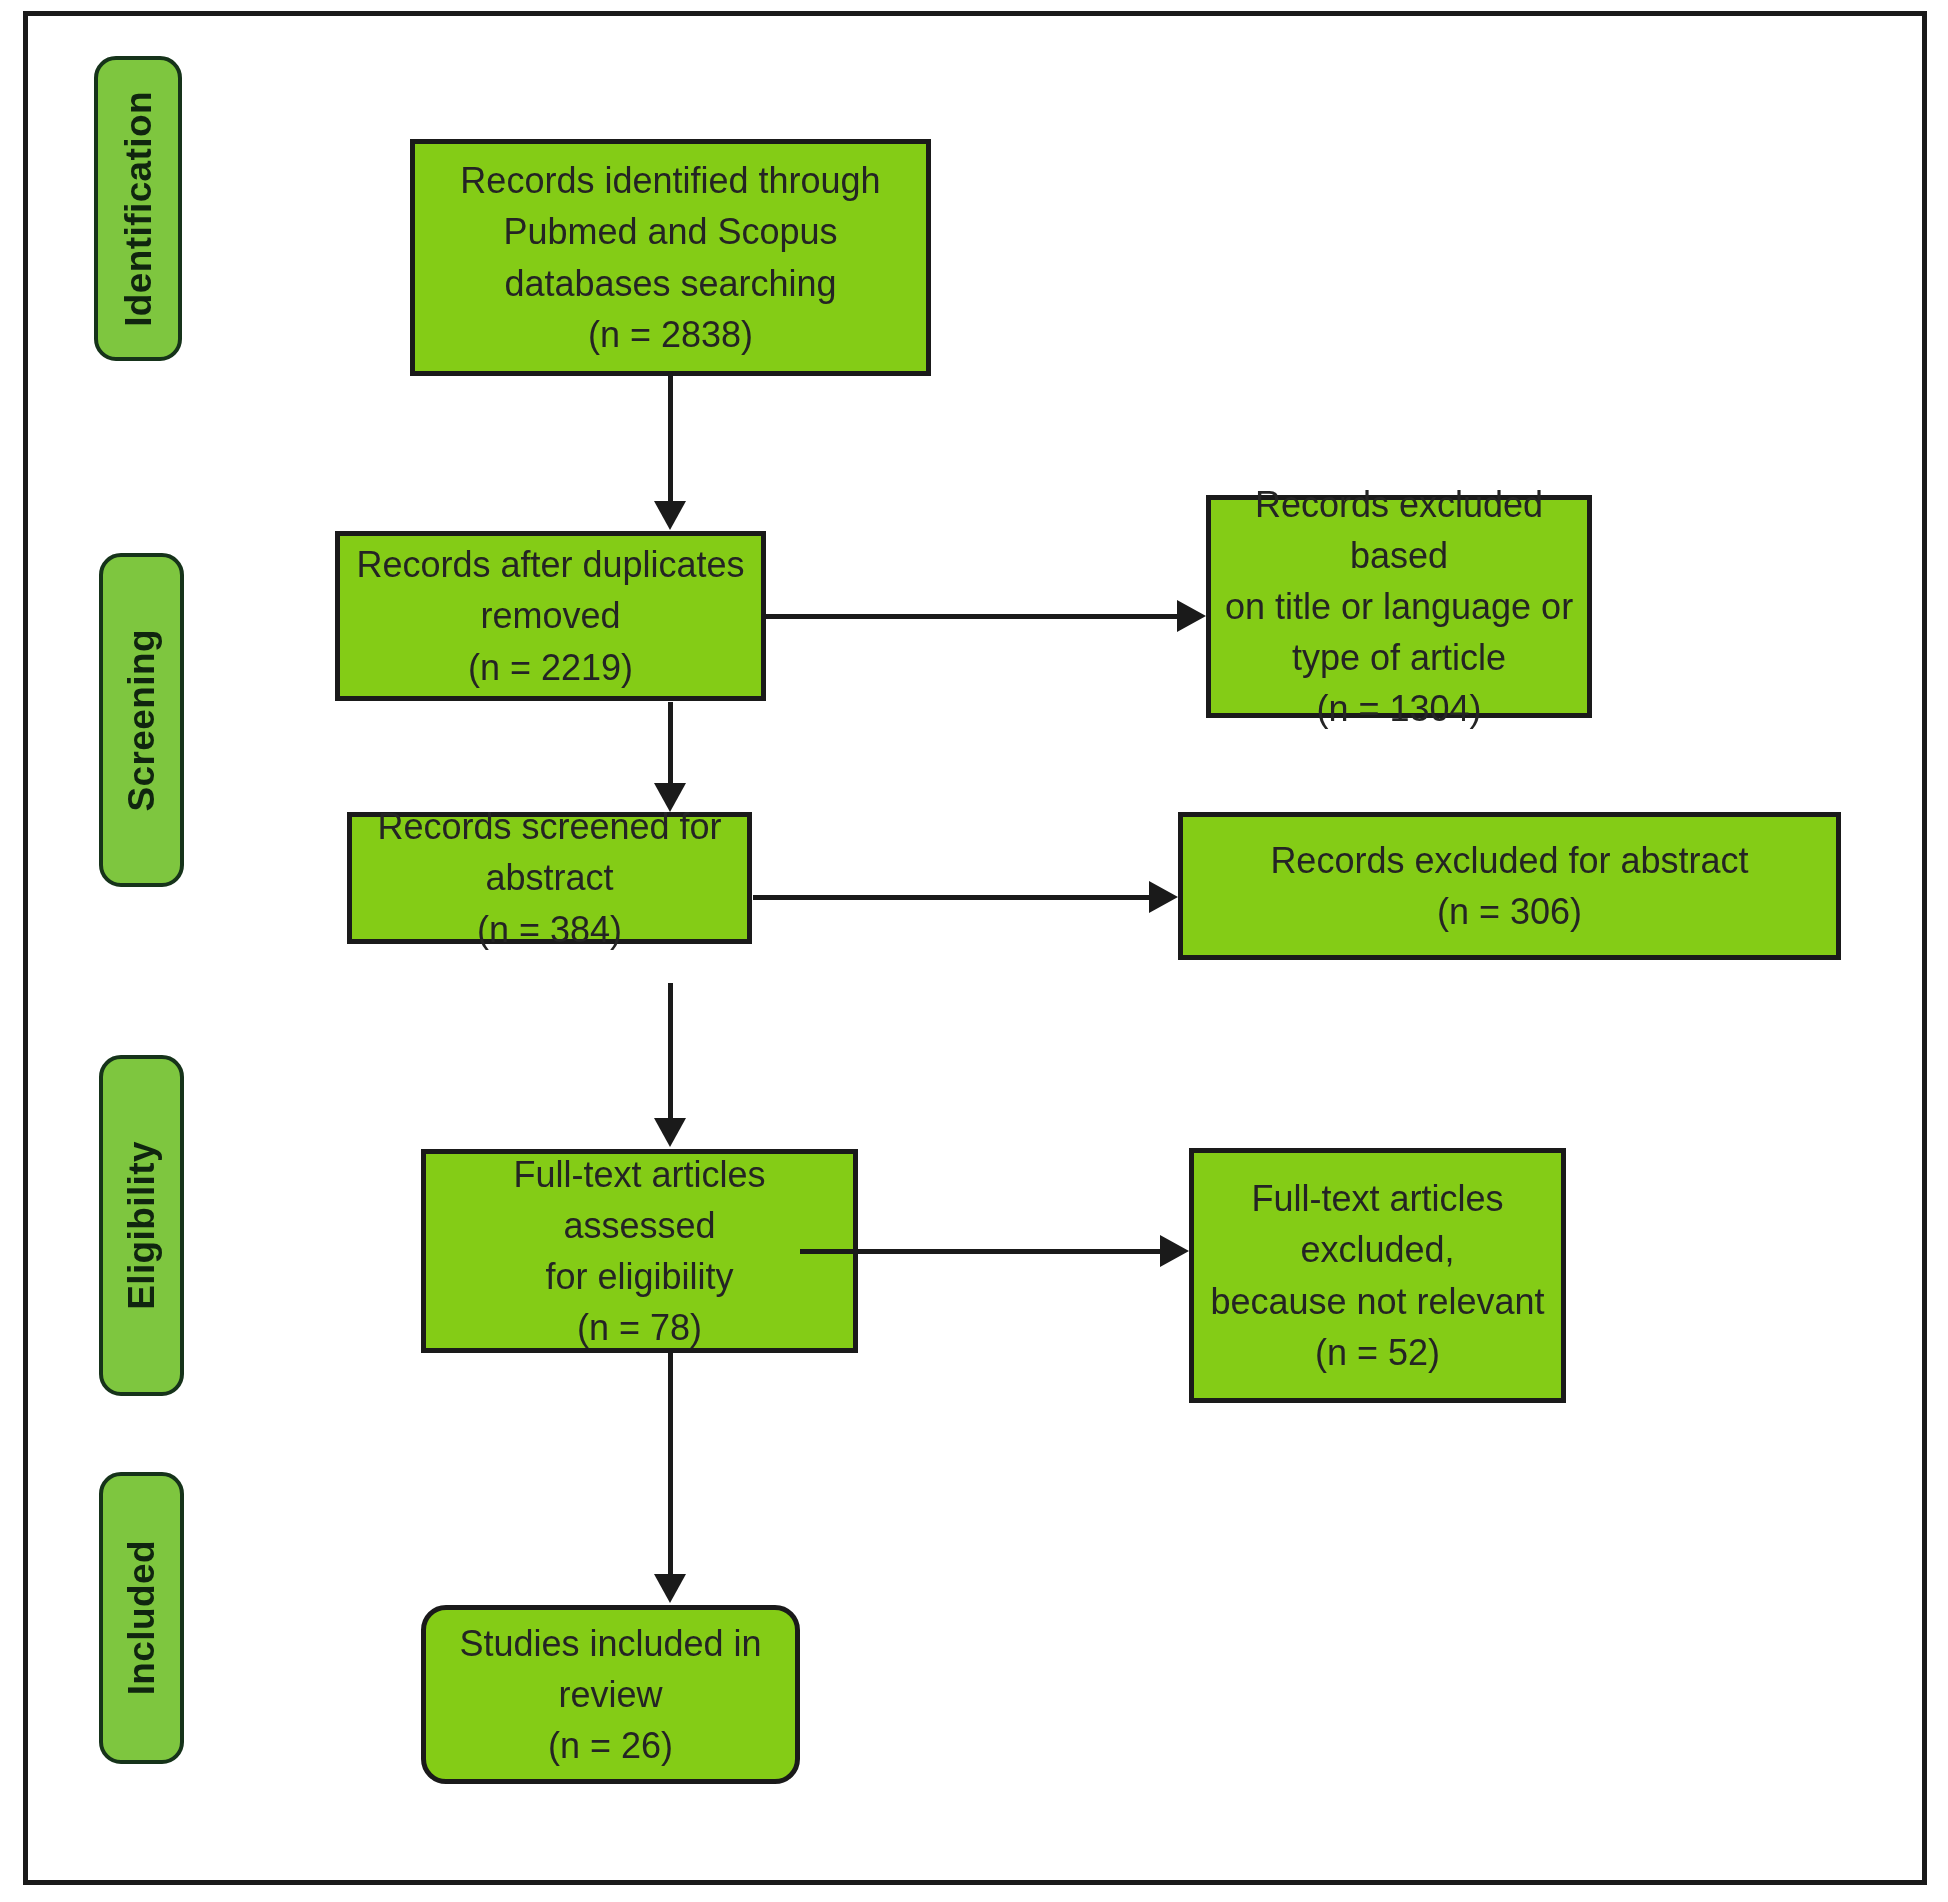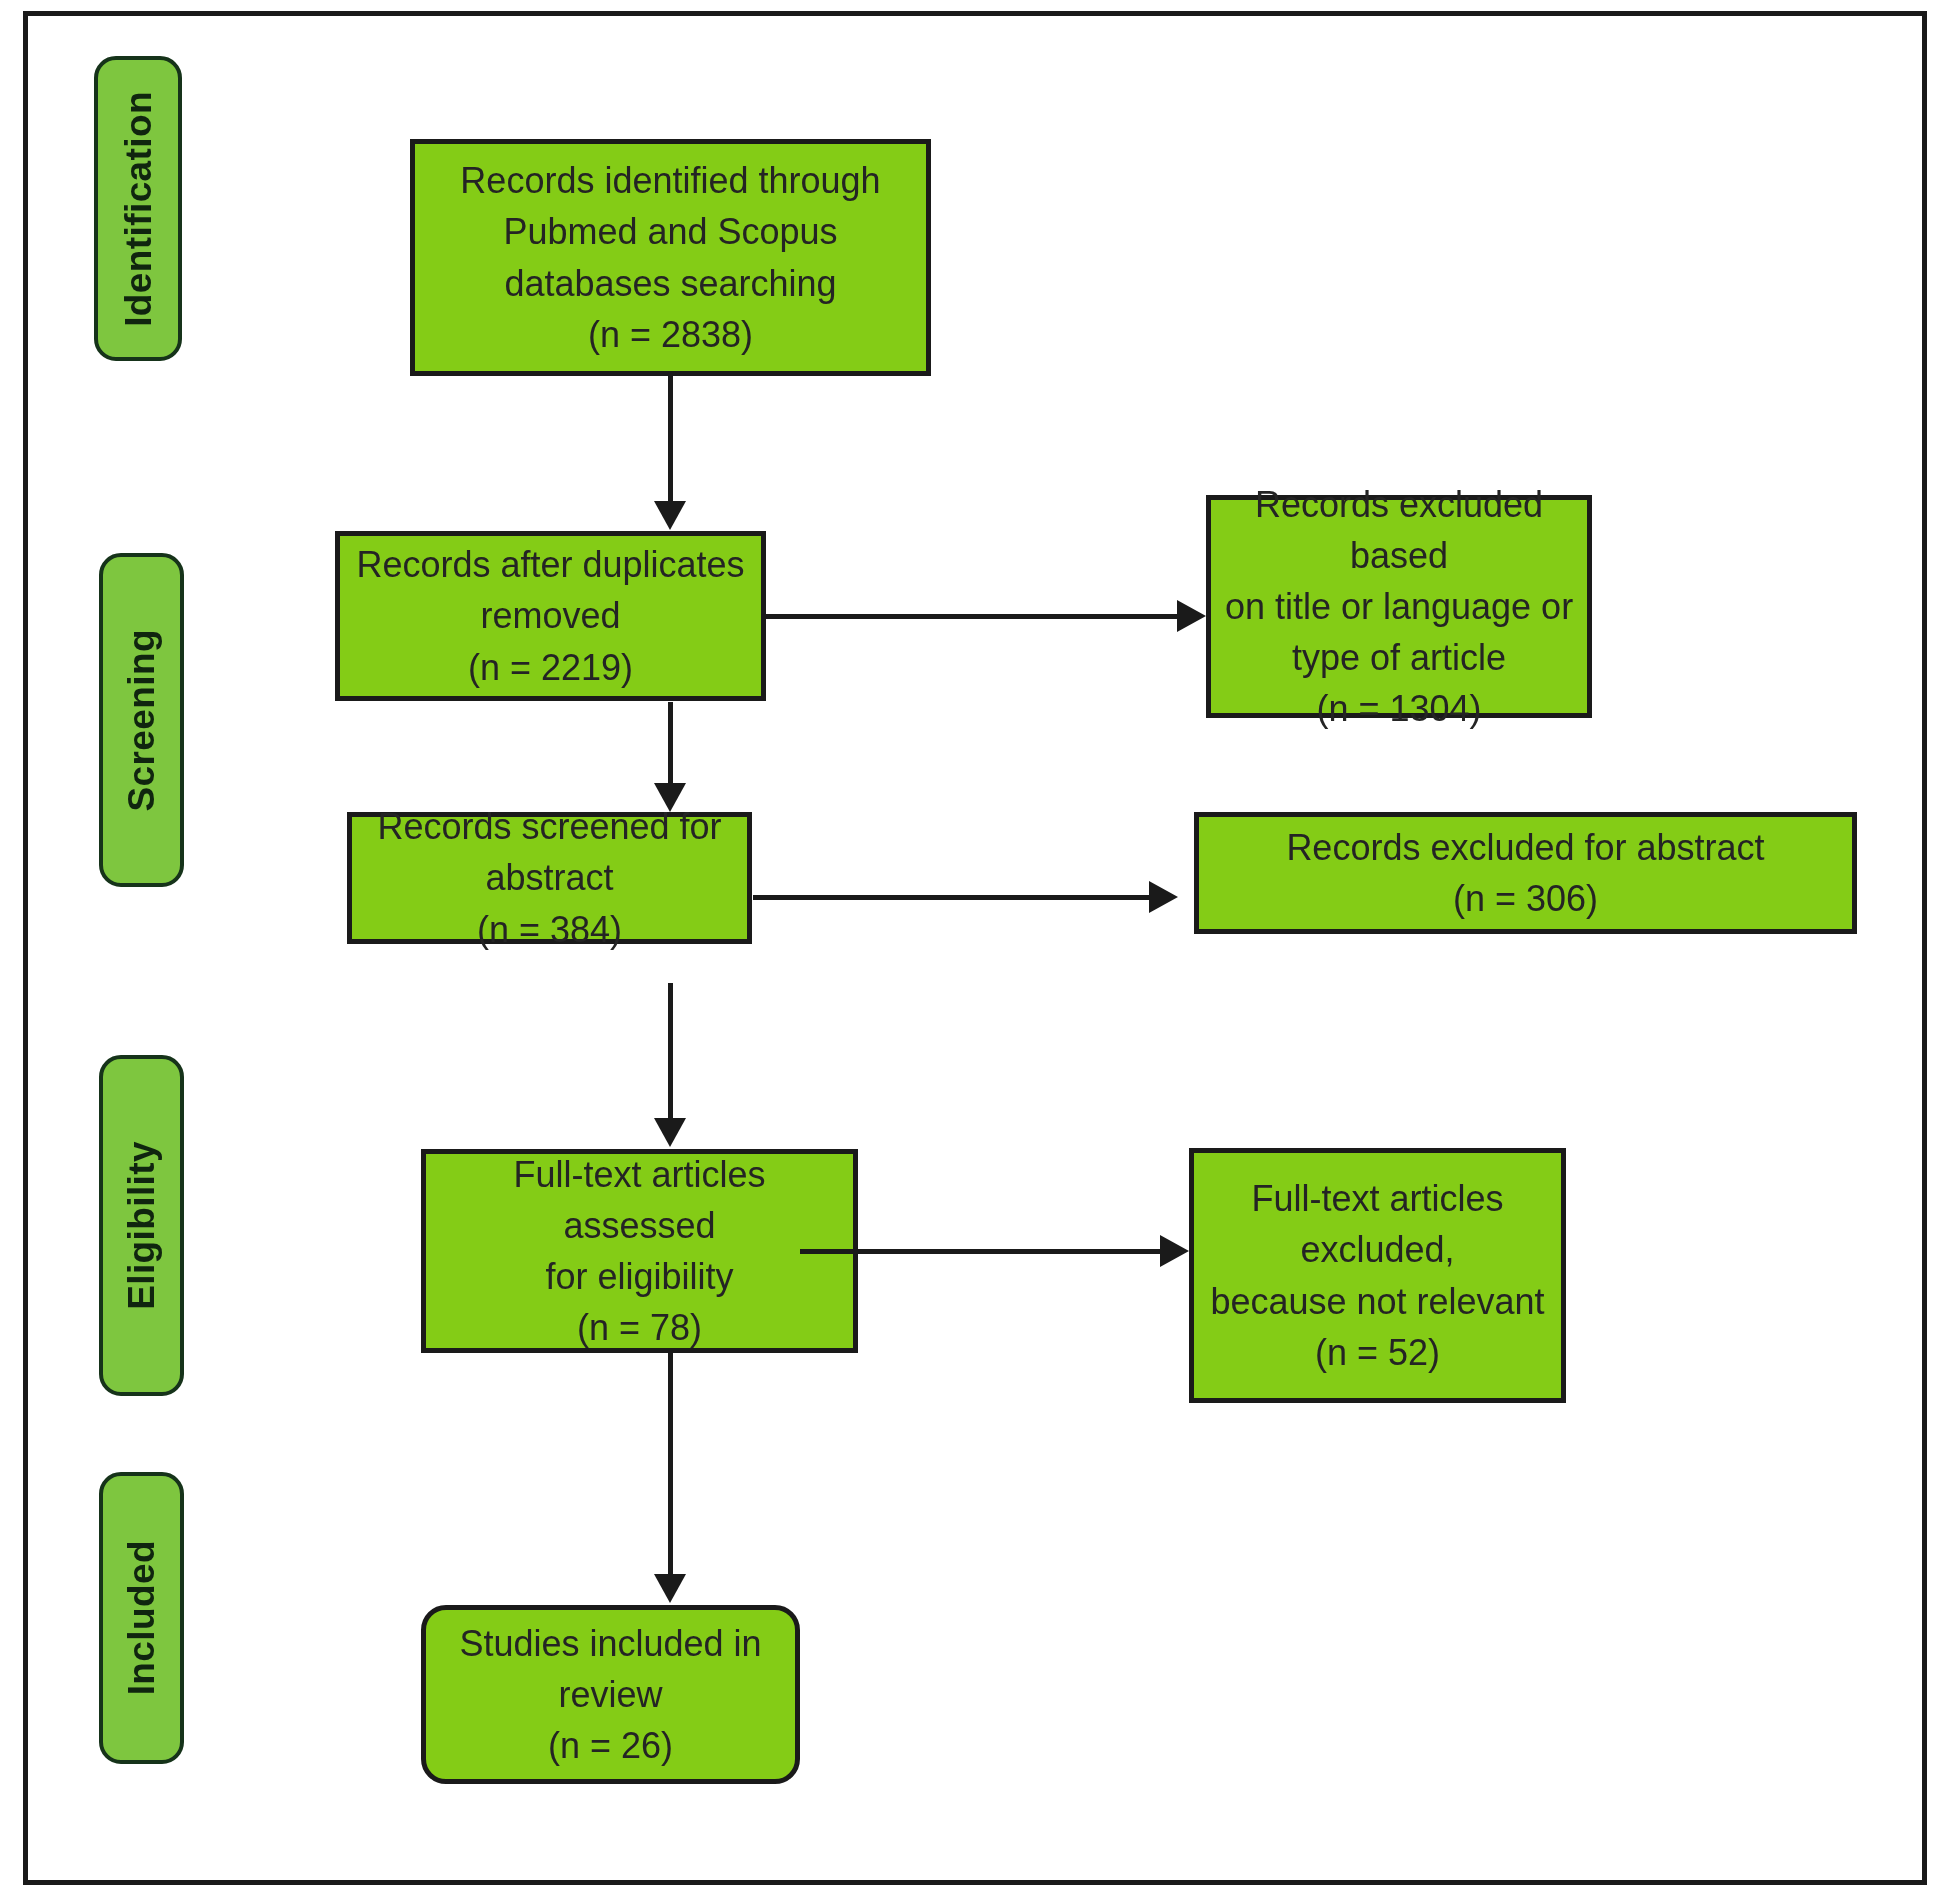--- a/index.html
+++ b/index.html
@@ -146,21 +146,21 @@
     <div class="arrow-down" style="left:626px; top:767px;"></div>
 
     <div class="flow-box" style="left:319px; top:796px; width:405px; height:132px;">
       <span class="box-text">Records screened for abstract
 (n = 384)</span>
     </div>
 
     <div class="h-line" style="left:725px; top:879px; width:396px;"></div>
     <div class="arrow-right" style="left:1121px; top:865px;"></div>
 
-    <div class="flow-box" style="left:1150px; top:796px; width:663px; height:122px;margin-left:16px;">
+    <div class="flow-box" style="left:1150px; top:796px; width:663px; height:148px;">
       <span class="box-text">Records excluded for abstract
 (n = 306)</span>
     </div>
 
     <div class="v-line" style="left:640px; top:967px; height:138px;"></div>
     <div class="arrow-down" style="left:626px; top:1102px;"></div>
 
     <div class="flow-box" style="left:393px; top:1133px; width:437px; height:204px;align-items:center;">
       <span class="box-text">Full-text articles assessed
 for eligibility

